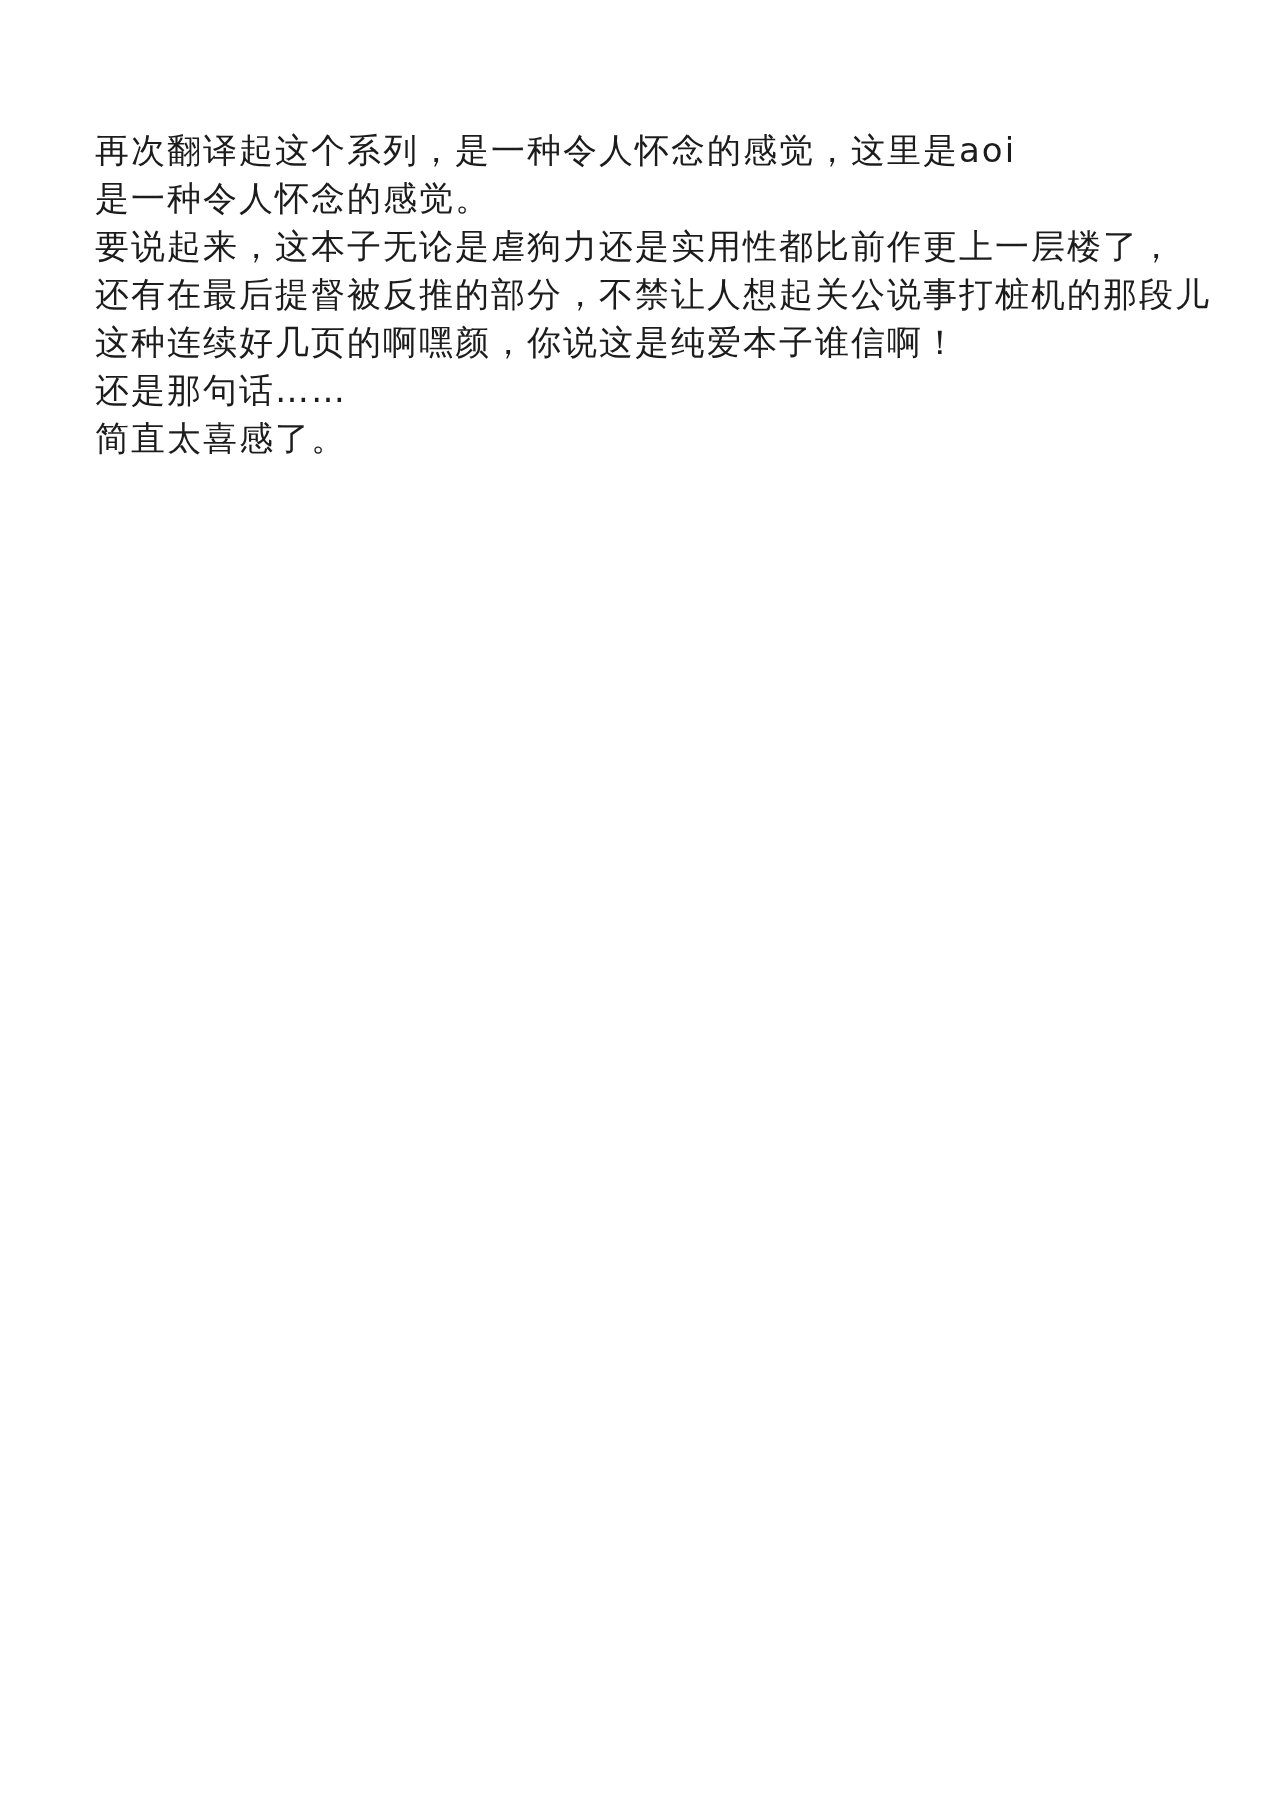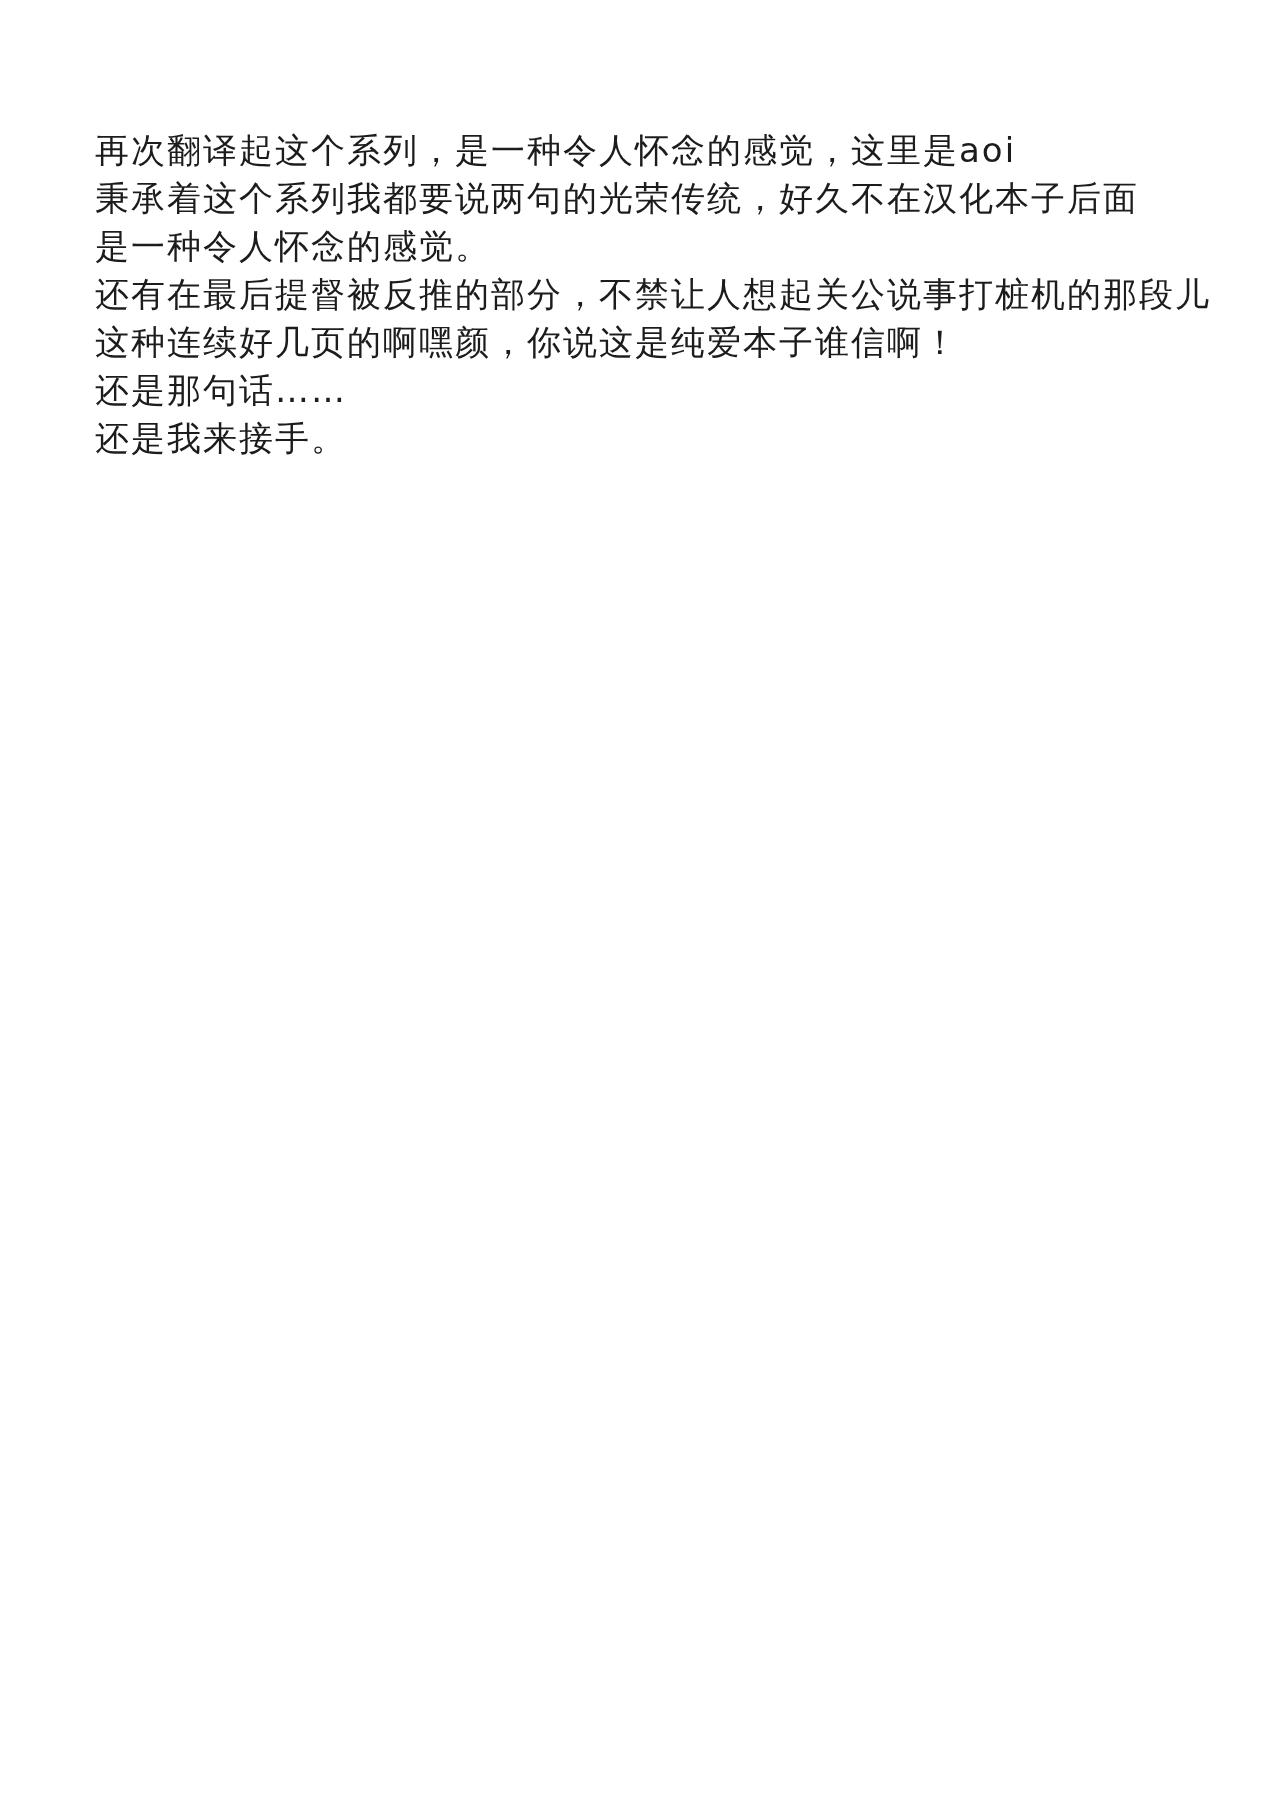--- a/index.html
+++ b/index.html
@@ -31,20 +31,20 @@
     font-family: "DejaVu Sans", sans-serif;
     white-space: nowrap;
   }
 </style>
 </head>
 <body>
 
 <div class="page">
   <div class="text-block">
     <p>再次翻译起这个系列，是一种令人怀念的感觉，这里是aoi</p>
-    <p>秉承着这个系列我都要说两句的光荣传统，好久不在汉化本子后面</p>
     <p>是一种令人怀念的感觉。</p>
+    <p>要说起来，这本子无论是虐狗力还是实用性都比前作更上一层楼了，</p>
     <p>还有在最后提督被反推的部分，不禁让人想起关公说事打桩机的那段儿</p>
     <p>这种连续好几页的啊嘿颜，你说这是纯爱本子谁信啊！</p>
     <p>还是那句话……</p>
-    <p>还是我来接手。</p>
+    <p>简直太喜感了。</p>
   </div>
 </div>
 
 </body></html>

